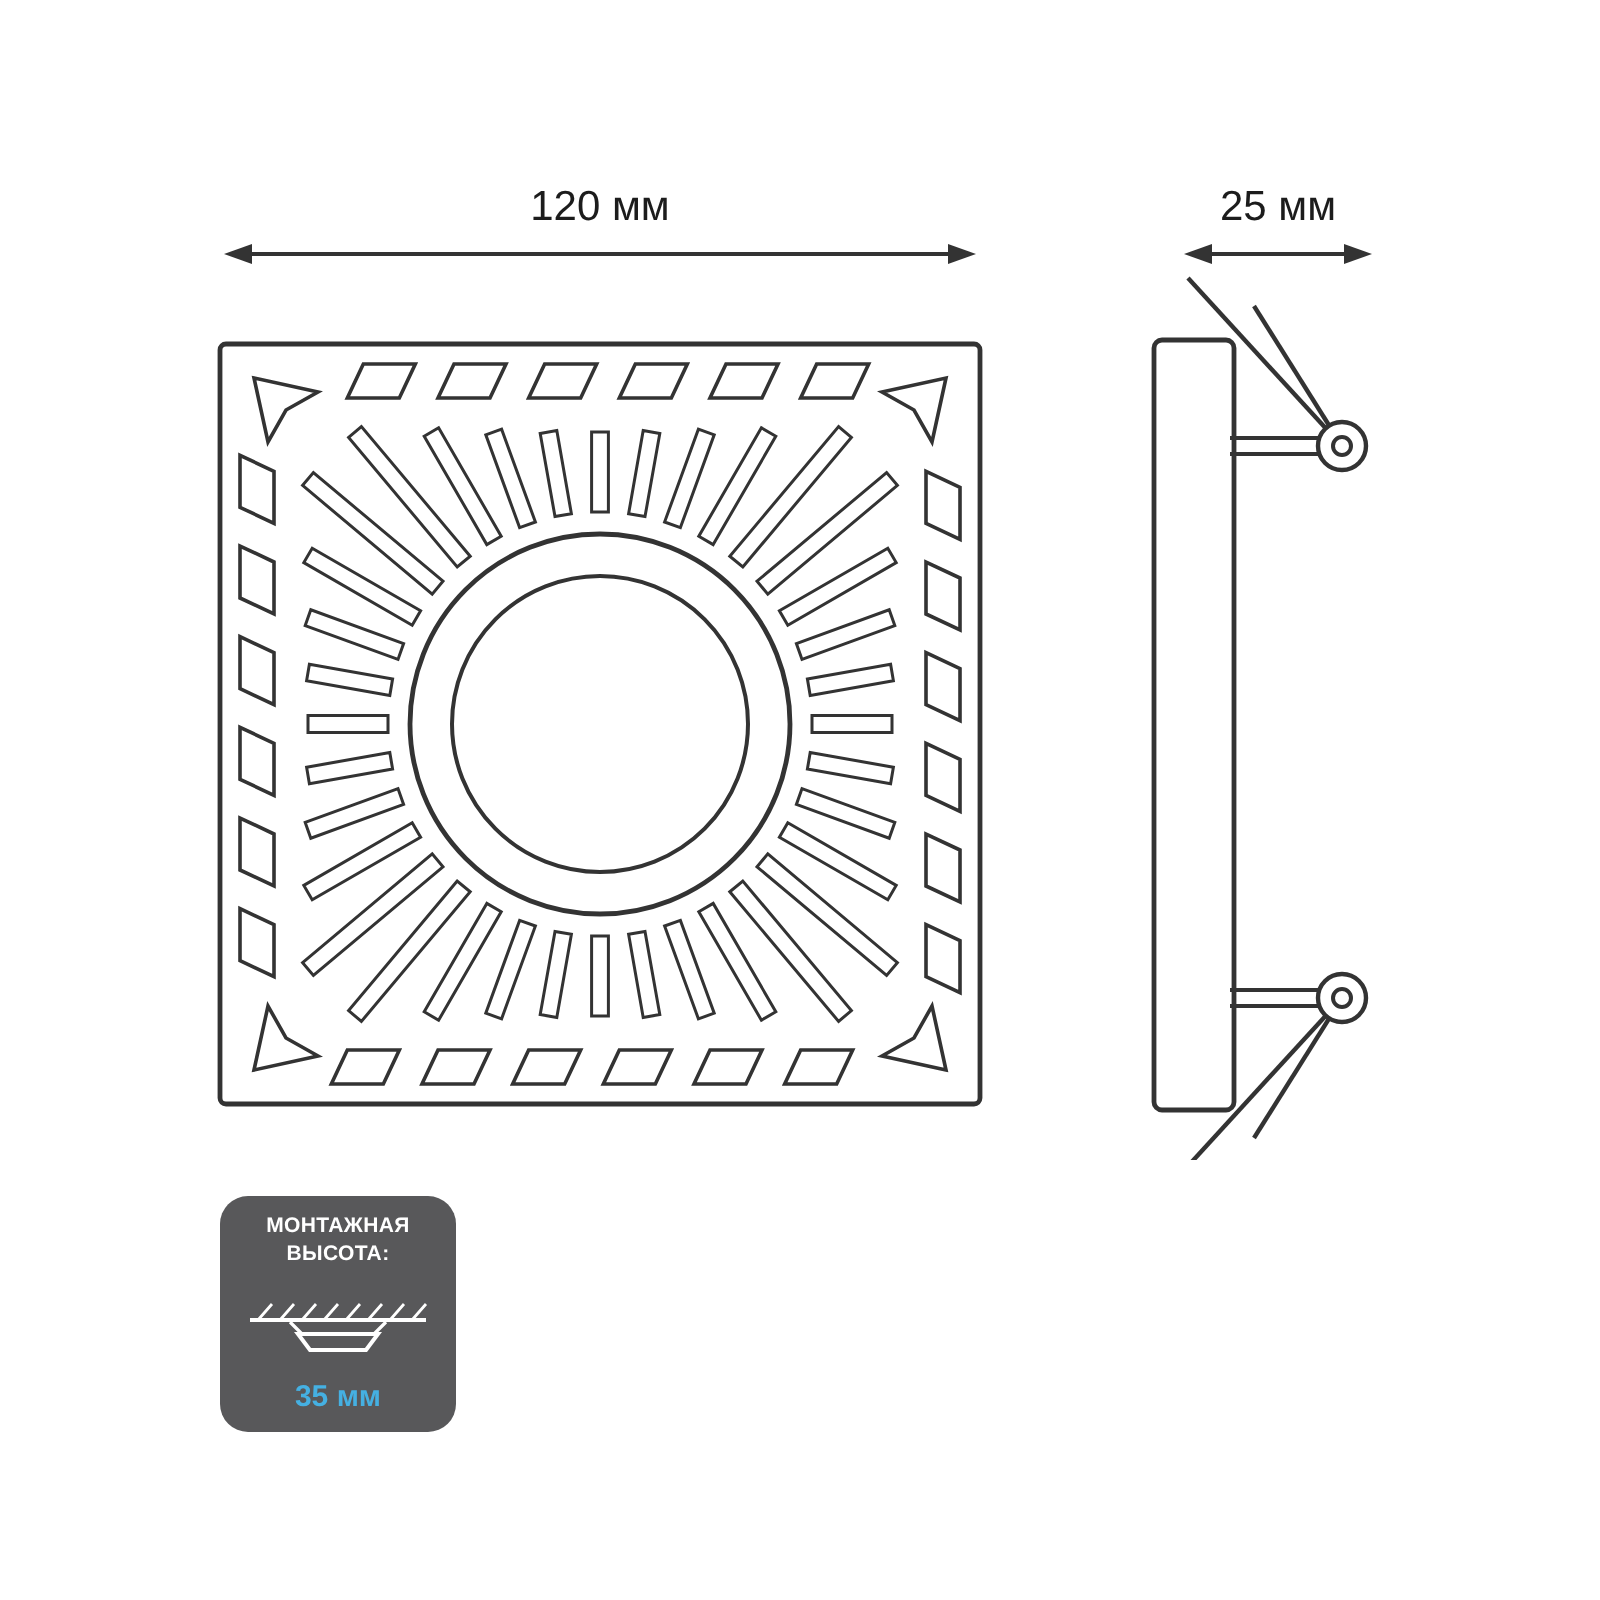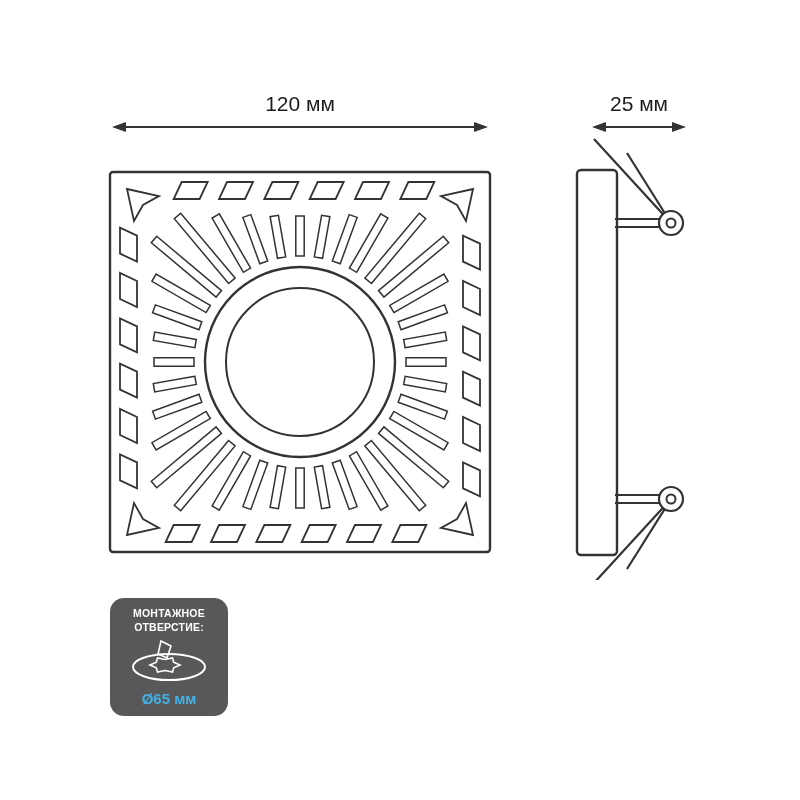--- a/index.html
+++ b/index.html
@@ -135,28 +135,29 @@
         </g>
       </g>
     </svg>
 
   <div class="dim-label" id="label-front" style="color: rgb(28, 28, 28);">120 мм</div>
 
   <div class="dim-label" id="label-side" style="color: rgb(28, 28, 28);">25 мм</div>
 
   <div class="badges">
 
-
     <div class="badge" style="background: rgb(88, 88, 90);">
       <div class="badge-title">
-        <span>МОНТАЖНОЕ</span><br>
-        <span>ОТВЕРСТИЕ:</span>
+        <span>МОНТАЖНАЯ</span><br>
+        <span>ВЫСОТА:</span>
       </div>
       <svg class="badge-icon" width="96" height="50" viewBox="0 0 96 50">
-        <ellipse cx="48" cy="30" rx="36" ry="13" stroke="#fff" stroke-width="2" fill="none"></ellipse>
-        <polygon points="59,28 52.7,30.8 51.5,35.1 44,33.5 36.5,35.1 35.3,30.8 29,28 35.3,25.2 36.5,20.9 44,22.5 51.5,20.9 52.7,25.2" stroke="#fff" stroke-width="1.6" fill="none"></polygon>
-        <polygon points="40,4 50,9 46,21 37,17" stroke="#fff" stroke-width="1.6" fill="none"></polygon>
+        <path d="M4 23 H92" stroke="#fff" stroke-width="2" fill="none"></path>
+        <path d="M8 23 l7 -8 M19 23 l7 -8 M30 23 l7 -8 M41 23 l7 -8 M52 23 l7 -8 M63 23 l7 -8 M74 23 l7 -8 M85 23 l7 -8" stroke="#fff" stroke-width="1.4" fill="none"></path>
+        <path d="M28 30 H68 L62 38 H34 Z" stroke="#fff" stroke-width="2" fill="none"></path>
+        <path d="M30 30 L24 24 M66 30 L72 24" stroke="#fff" stroke-width="1.6" fill="none"></path>
       </svg>
-      <div class="badge-value" style="color: rgb(69, 176, 226);">Ø65 мм</div>
+      <div class="badge-value" style="color: rgb(69, 176, 226);">35 мм</div>
     </div>
+
 
   </div>
 </div>
 
 </body></html>

